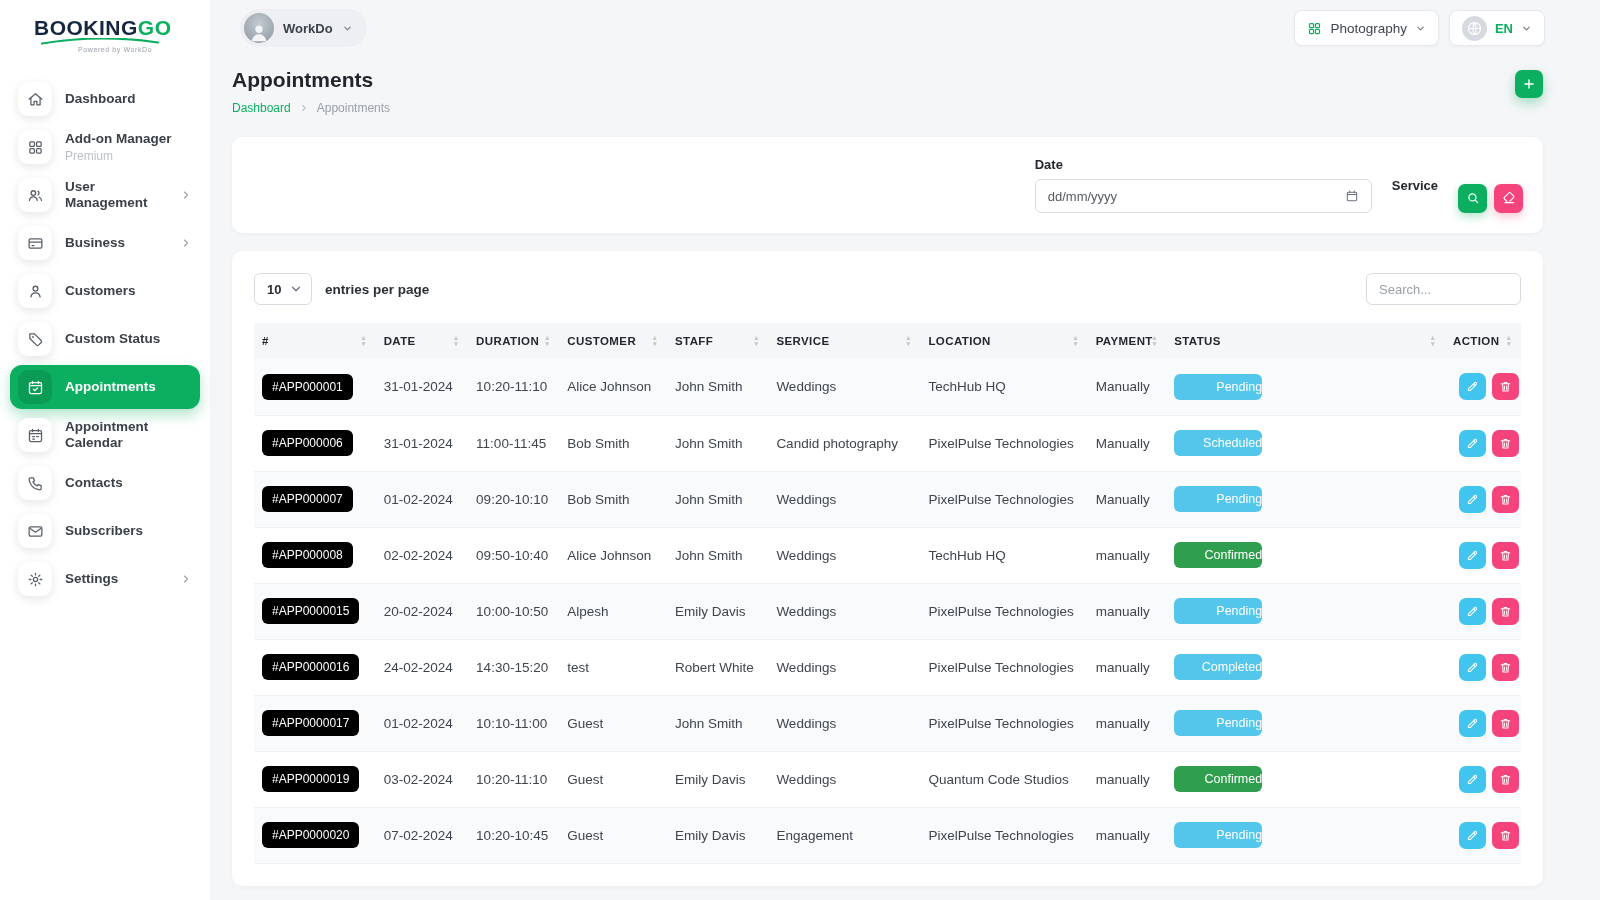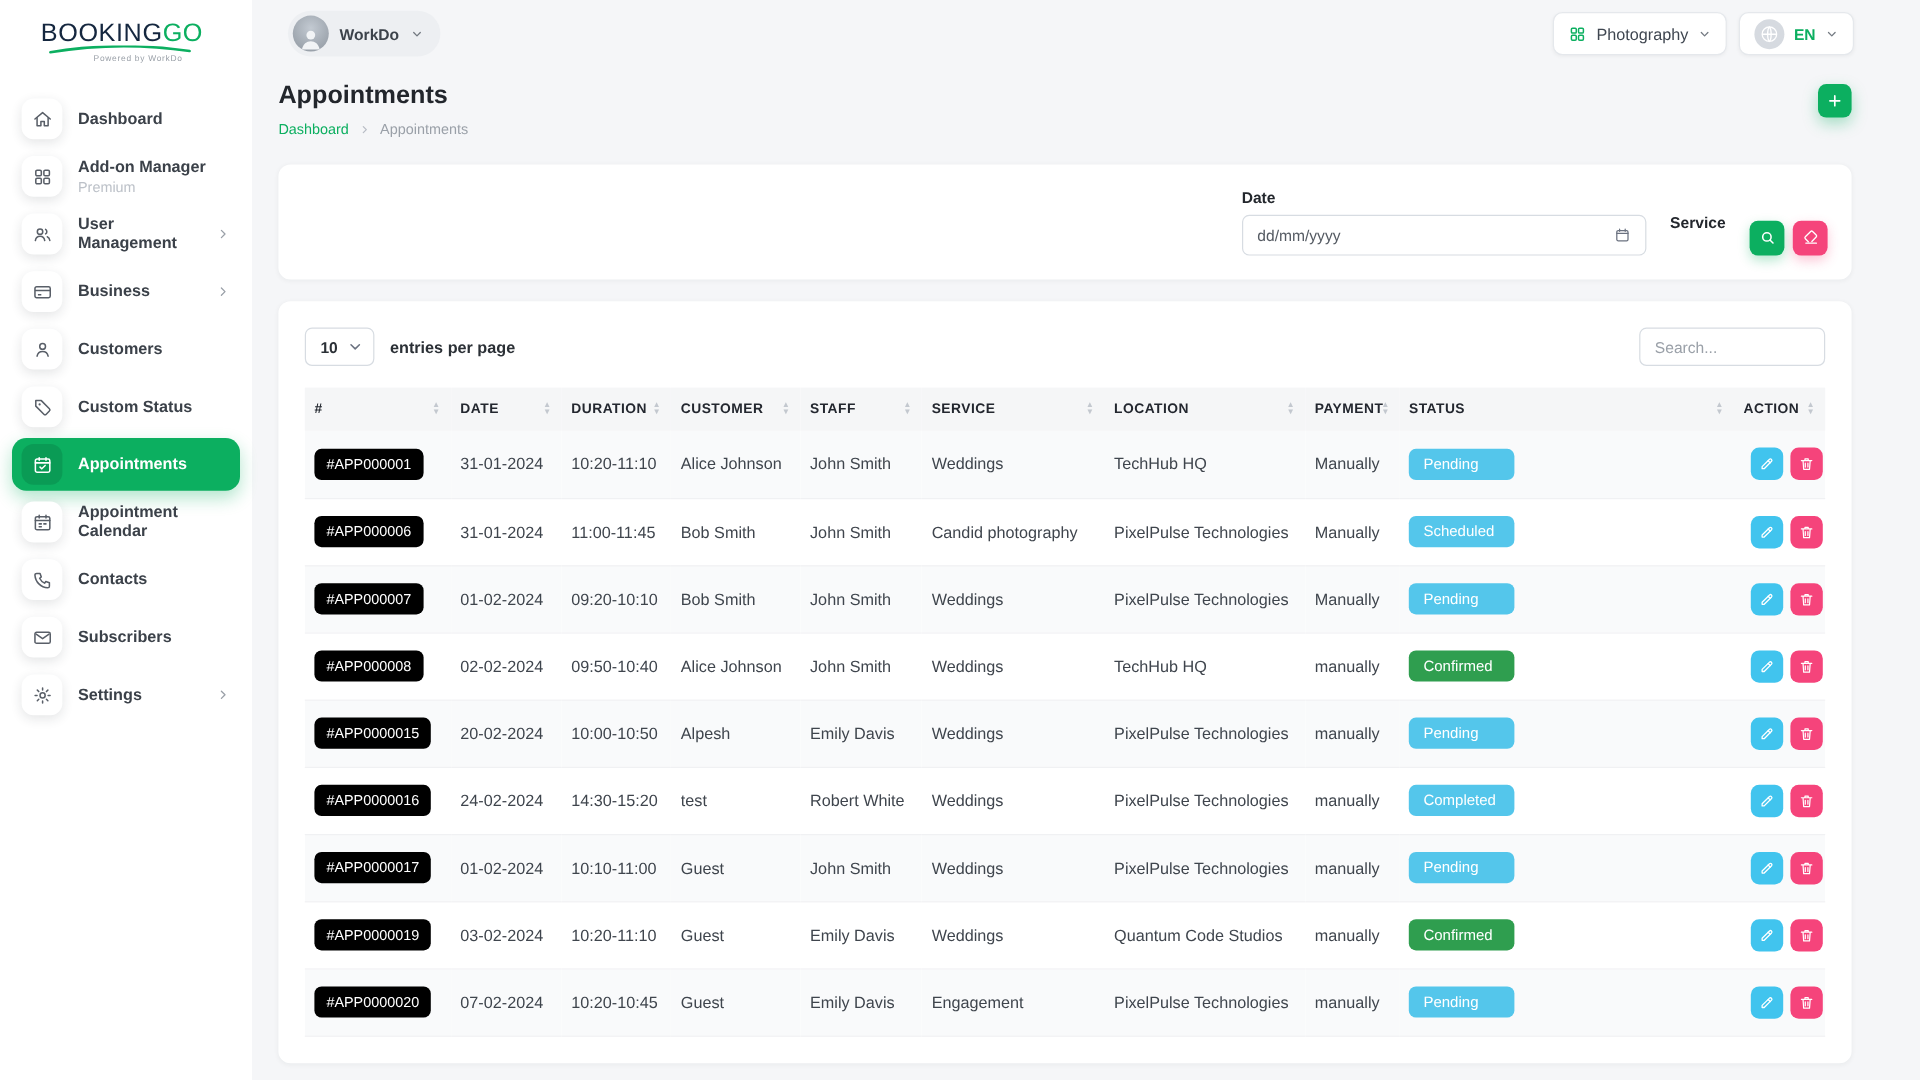--- a/index.html
+++ b/index.html
@@ -11,21 +11,21 @@
   }
   button { font-family: inherit; border: none; background: none; cursor: pointer; }
   svg { display: block; }
 
   
   .sidebar {
     position: fixed; left: 0; top: 0; width: 210px; height: 900px;
     background: #fff; z-index: 5;
   }
   .logo { padding: 16px 0 0 34px; }
-  .logo-text { font-size: 21px; font-weight: 400; letter-spacing: .5px; color: #15273f; }
+  .logo-text { font-size: 21px; font-weight: 700; letter-spacing: .5px; color: #15273f; }
   .logo-text .green { color: #0CAF60; }
   .logo-swoosh { margin: -2px 0 0 6px; }
   .logo-tagline { font-size: 7px; color: #9aa0a8; letter-spacing: .6px; margin: 1px 0 0 44px; }
   .nav { margin-top: 24px; display: flex; flex-direction: column; gap: 4px; padding: 0 10px; }
   .nav-item {
     display: flex; align-items: center; gap: 13px;
     padding: 5px 8px 5px 8px; border-radius: 12px; min-height: 42px;
   }
   .tile {
     width: 34px; height: 34px; border-radius: 10px; background: #fff; flex: none;
@@ -129,21 +129,21 @@
     background: #f5f6f7; padding: 12px 8px; text-align: left;
     font-size: 11.5px; font-weight: 700; color: #23272f;
     text-transform: uppercase; letter-spacing: .4px;
   }
   .th-inner { display: flex; align-items: center; justify-content: space-between; padding-right: 2px; }
   .sort { display: inline-flex; flex-direction: column; color: #c3c8cf; font-size: 7px; line-height: 6px; font-style: normal; }
   .sort i { font-style: normal; }
   tbody td { height: 56px; padding: 0 8px; font-size: 13.5px; color: #3f454d; border-bottom: 1px solid #f0f1f3; overflow: hidden; white-space: nowrap; }
   tbody tr:nth-child(odd) { background: #f9fafb; }
   .id-badge { background: #000000; color: #fff; font-size: 12px; padding: 6px 10px; border-radius: 6px; display: inline-block; }
-  .status { color: #fff; font-size: 12.5px; padding: 6px 12px; width: 88px; text-align: left; border-radius: 6px; display: inline-block; }
+  .status { color: #fff; font-size: 12.5px; padding: 6px 0; width: 88px; text-align: right; border-radius: 6px; display: inline-block; }
   .status.info { background: #54C6EB; }
   .status.success { background: #2F9E4F; }
   td.actions { text-align: right; }
   .act {
     width: 27px; height: 27px; border-radius: 7px; margin-left: 6px;
     display: inline-flex; align-items: center; justify-content: center; vertical-align: middle;
   }
   .act svg { width: 13px; height: 13px; }
   .act.edit { background: #41C4EE; }
   .act.del  { background: #F5447B; }

